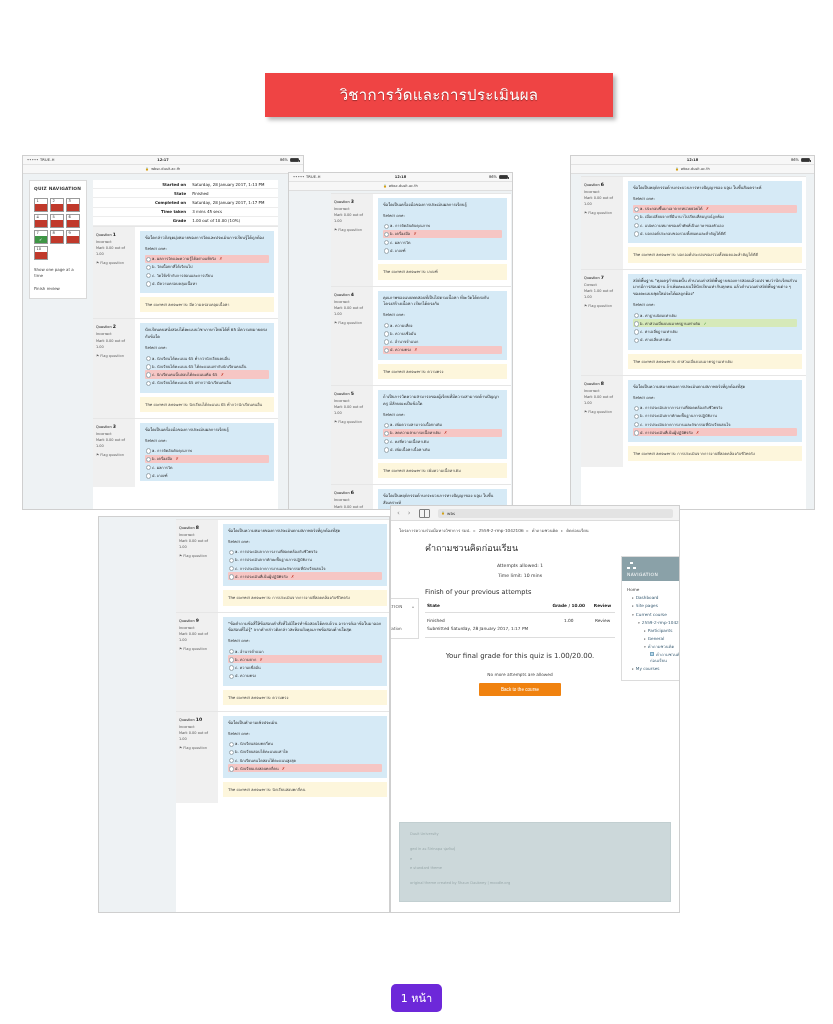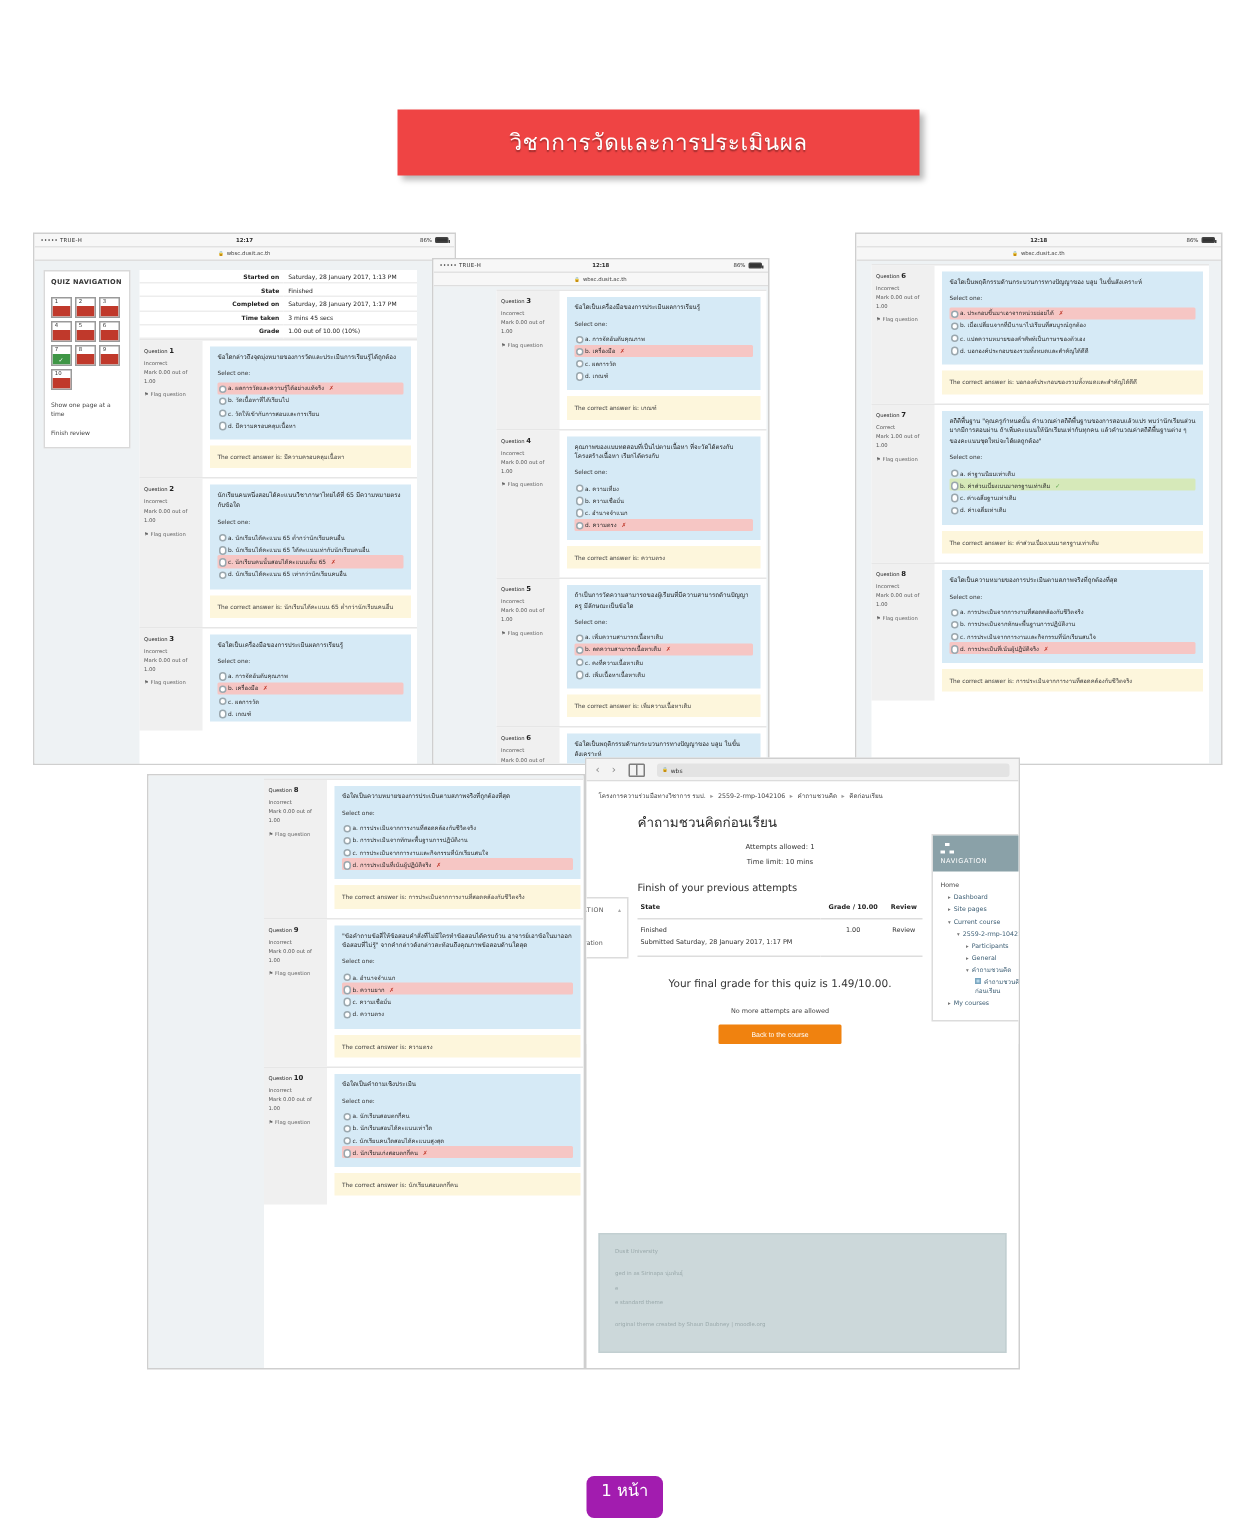--- a/index.html
+++ b/index.html
@@ -175,22 +175,22 @@
   .nv .pg{ display:inline-block; width:4px; height:4px; background:#b8d8ea; border:.5px solid #7aa6c0; margin-right:2px; vertical-align:-.5px; }
   .lms-footer{
     position:absolute; left:8px; right:8px; bottom:10px; height:80px;
     background:#ccd8da; border:1px solid #c2cfd1; padding:7px 10px;
   }
   .ft{ font-size:3.6px; color:#9aa9ab; line-height:2.6; }
 
   
   .pagechip{
     position:absolute; left:391px; top:984px; width:51px; height:28px;
-    background:#a21caf; border-radius:5px; color:#fff;
-    display:flex; align-items:flex-start; justify-content:center; font-size:11px;
+    background:#6d28d9; border-radius:5px; color:#fff;
+    display:flex; align-items:center; justify-content:center; font-size:11px;
   }
 </style>
 </head>
 <body>
 
 <div class="banner">
   <div class="banner-text">วิชาการวัดและการประเมินผล</div>
 </div>
 
 <div class="shot bordered" style="left:22px; top:155px; width:282px; height:355px;">
@@ -626,21 +626,21 @@
             <td>
               <span>Finished</span><br>
               <span>Submitted Saturday, 28 January 2017, 1:17 PM</span>
             </td>
             <td class="c">1.00</td>
             <td class="c">Review</td>
           </tr>
         </tbody>
           </table>
 
-        <div class="finalgrade">Your final grade for this quiz is 1.49/10.00.</div>
+        <div class="finalgrade">Your final grade for this quiz is 1.00/20.00.</div>
         <div class="nomore">No more attempts are allowed</div>
         <button class="btn-orange">Back to the course</button>
       </div>
 
       <div class="nav-block">
         <div class="nav-head">
 
           <div class="nav-icon">
               <i></i>
               <i></i>

